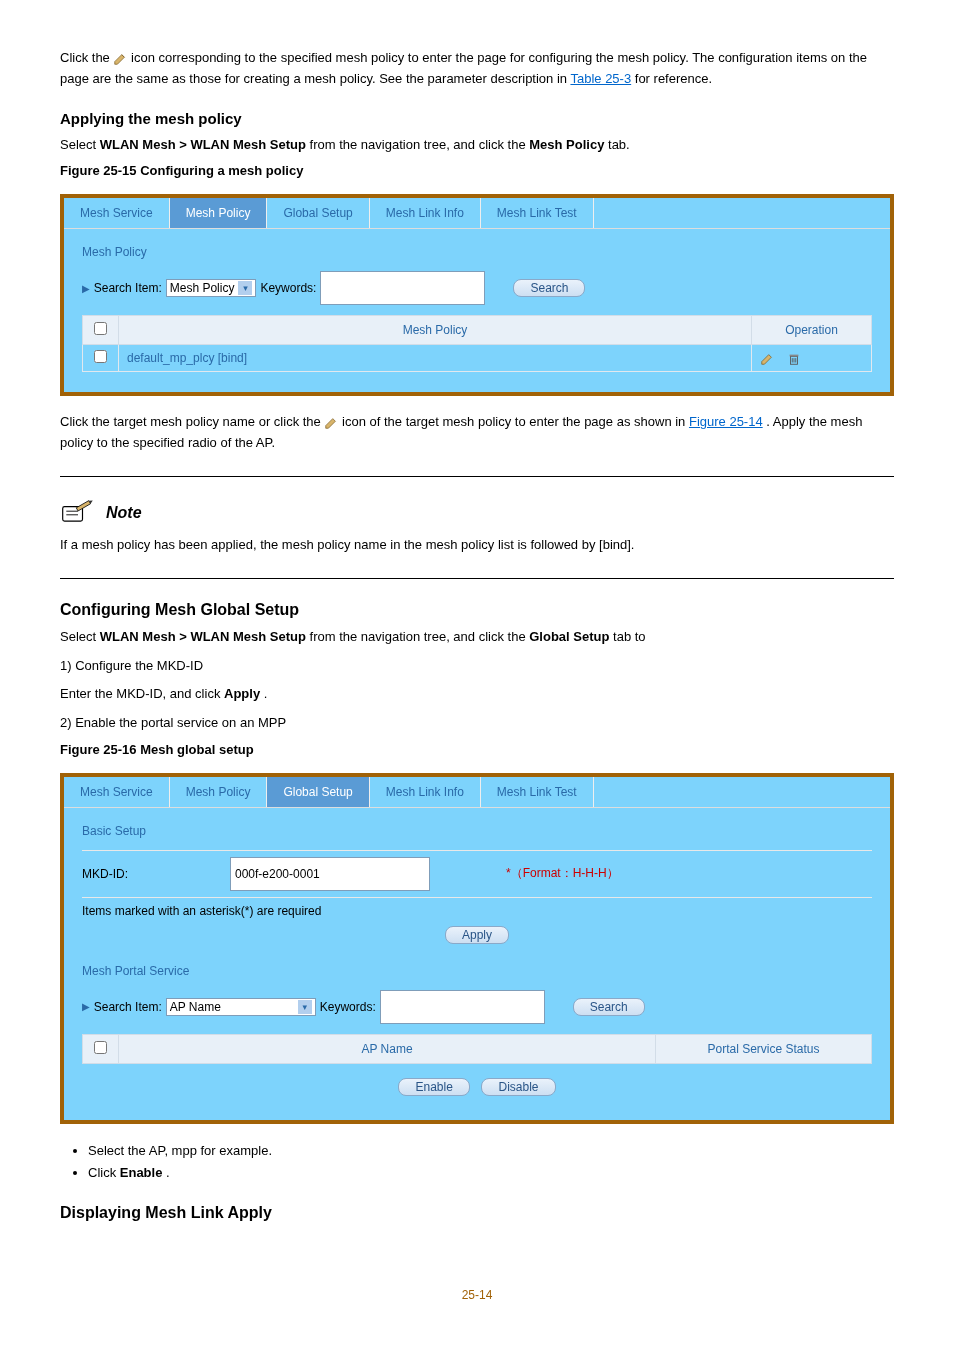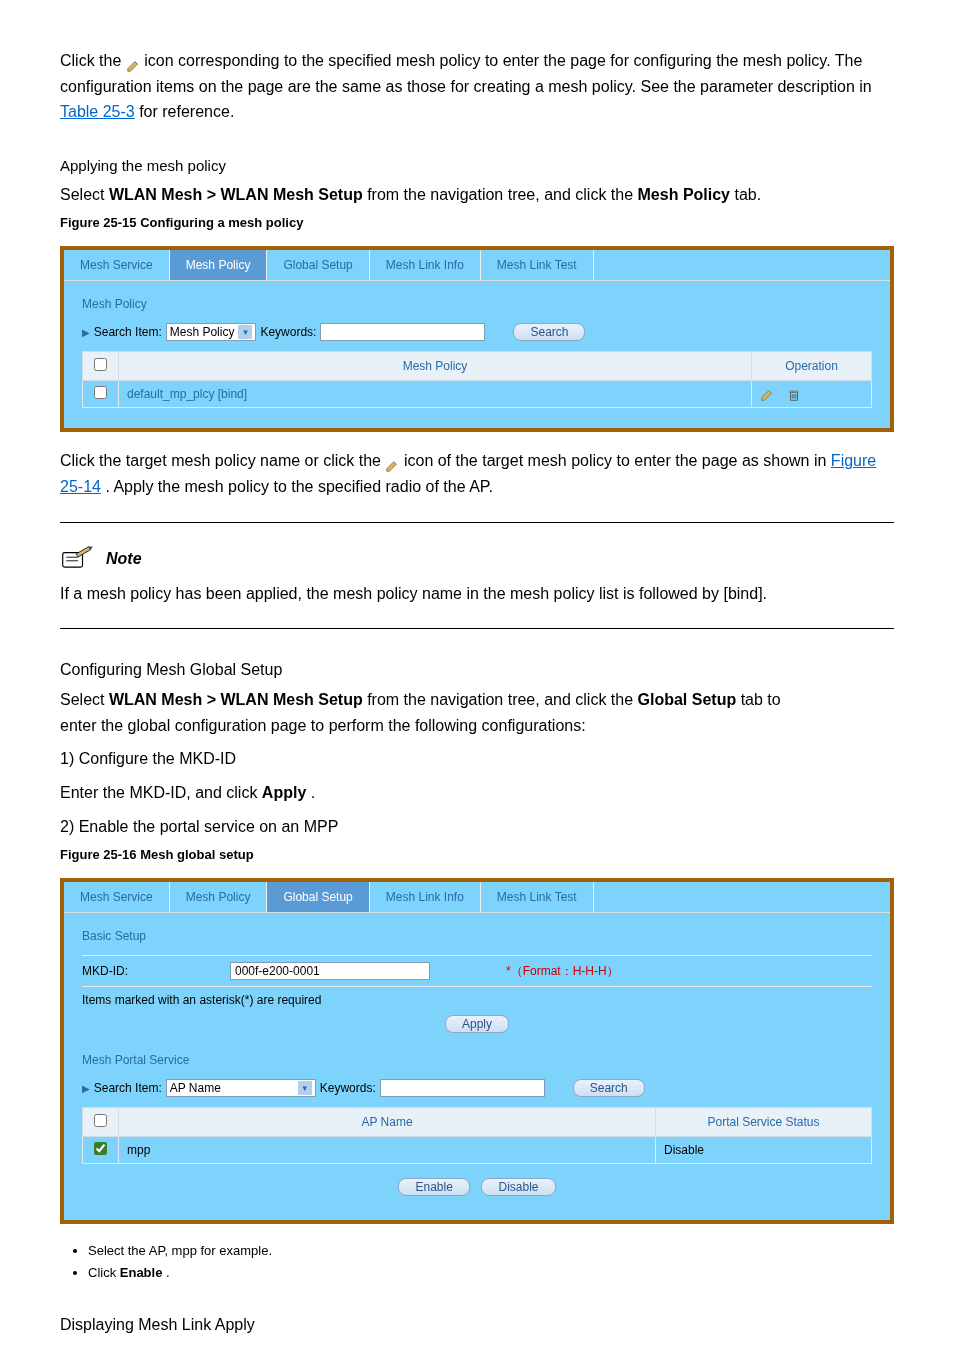--- a/index.html
+++ b/index.html
@@ -4,24 +4,24 @@
   <style>
     * { box-sizing: border-box; margin: 0; padding: 0; }
     body {
       font-family: Arial, sans-serif;
       font-size: 13px;
       color: #000;
       background: #fff;
       width: 954px;
       padding: 40px 60px;
     }
-    .page-text { font-size: 16px; line-height: 1.6; margin: 8px 0; }
+    .page-text { font-size: 13px; line-height: 1.6; margin: 8px 0; }
     .link { color: #0066cc; text-decoration: underline; }
     .bold { font-weight: bold; }
-    .section-title { font-size: 15px; font-weight: normal; margin: 32px 0 6px; }
+    .section-title { font-size: 15px; font-weight: bold; margin: 20px 0 6px; }
     .figure-container {
       border: 4px solid #a16207;
       background: #7dd3fc;
       margin: 16px 0;
       padding: 0;
     }
     .tabs { display: flex; border-bottom: 1px solid #ddd; }
     .tab {
       padding: 8px 16px;
       font-size: 12px;
@@ -49,21 +49,21 @@
       width: 14px;
       height: 14px;
       display: inline-flex;
       align-items: center;
       justify-content: center;
       font-size: 9px;
       color: #2a6aa8;
     }
     .text-input {
       border: 1px solid #7f9db9;
-      padding: 0 4px;
+      padding: 16px 4px;
       font-size: 12px;
       height: 18px;
       min-width: 140px;
     }
     .btn {
       background: linear-gradient(#eaf2fb, #cddff2);
       border: 1px solid #8aa9c9;
       border-radius: 8px;
       padding: 1px 16px;
       font-size: 12px;
@@ -96,21 +96,21 @@
     .bullets li { font-size: 13px; line-height: 1.7; }
     .sub-num { margin-left: 0; }
     .figure-caption { font-size: 13px; margin: 6px 0 4px; }
     .form-row { display: flex; align-items: center; font-size: 12px; gap: 8px; margin-bottom: 6px; border-bottom: 1px solid #e8e8e8; padding: 6px 0; border-top: 1px solid #e8e8e8;}
     .form-row .label { width: 140px; }
     .form-row .text-input { width: 200px; }
     .red { color: #cc0000; }
     .req-note { font-size: 12px; margin: 4px 0 8px; }
     .center { text-align: center; }
     .status-col { width: 216px; }
-    .pagenum { text-align: center; font-size: 12px; margin-top: 30px; color: #000000; }
+    .pagenum { text-align: center; font-size: 12px; margin-top: 30px; color: #a16207; }
     .spacer { height: 30px; }
     .ap-col { }
     input[type=checkbox] { accent-color: #3a7d2e; }
   </style>
 </head>
 <body>
 
 <p class="page-text">
   <span>Click the </span>
   <span class="icon">
@@ -228,21 +228,20 @@
 
 <p class="section-title" style="font-size:16px">Configuring Mesh Global Setup</p>
 
 <p class="page-text">
   <span>Select </span>
   <span class="bold">WLAN Mesh &gt; WLAN Mesh Setup </span>
   <span>from the navigation tree, and click the </span>
   <span class="bold">Global Setup</span>
   <span> tab to</span>
   <br>
-  <span>enter the global configuration page to perform the following configurations:</span>
 </p>
 
 <p class="page-text sub-num">1)  Configure the MKD-ID</p>
 <p class="page-text">
   <span>Enter the MKD-ID, and click </span>
   <span class="bold">Apply</span>
   <span>.</span>
 </p>
 <p class="page-text sub-num">2)  Enable the portal service on an MPP</p>
 
@@ -286,25 +285,20 @@
       <thead>
         <tr>
           <th class="checkbox-cell">
             <input type="checkbox" style="">
           </th>
           <th class="ap-col">AP Name</th>
           <th class="status-col">Portal Service Status</th>
         </tr>
       </thead>
       <tbody>
-        <tr>
-          <td class="checkbox-cell"><input type="checkbox" checked="" style=""></td>
-          <td>mpp</td>
-          <td>Disable</td>
-        </tr>
       </tbody>
     </table>
     <div class="btn-row">
       <button class="btn">Enable</button>
       <button class="btn">Disable</button>
     </div>
   </div>
 </div>
 
 <ul class="bullets">

